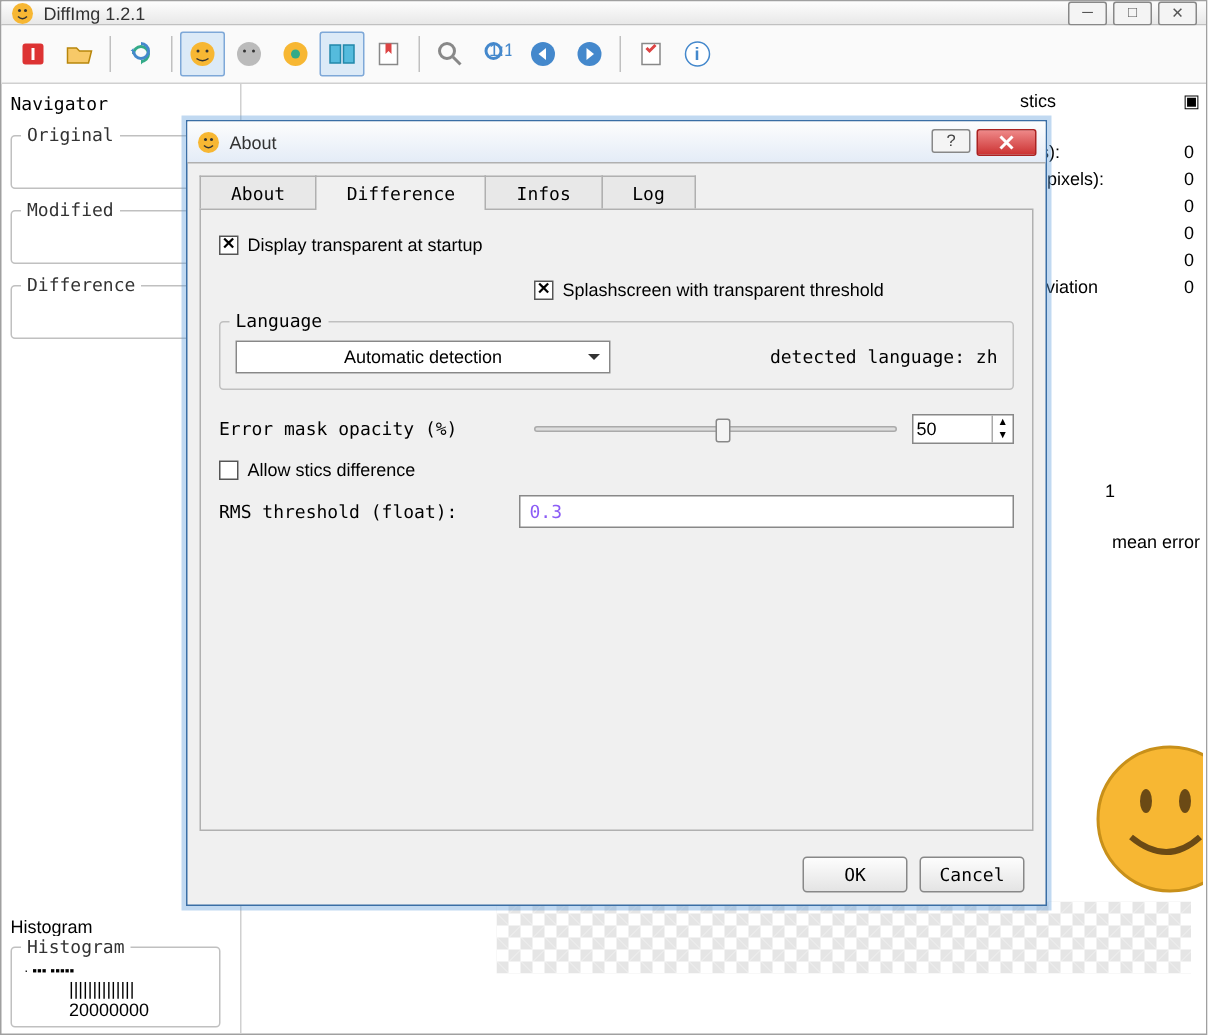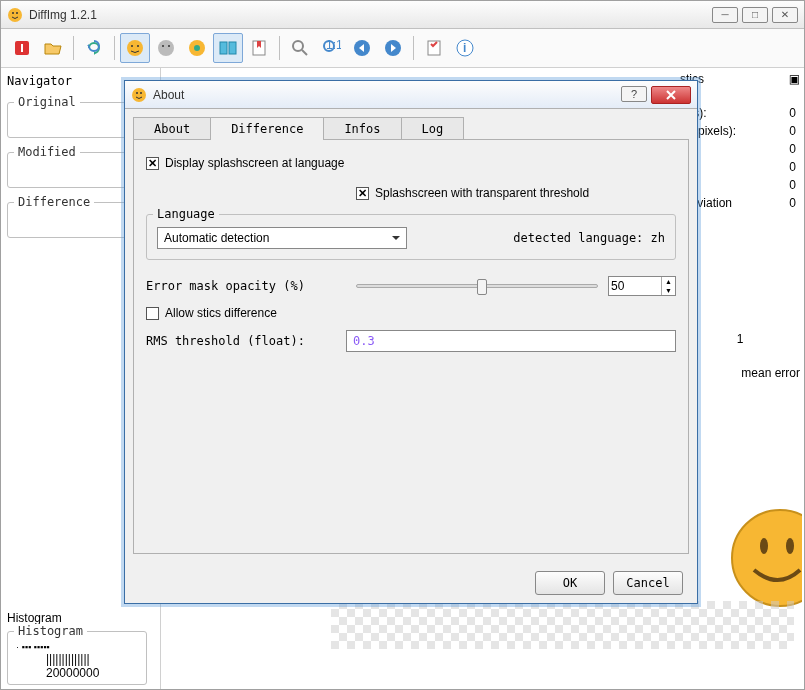--- a/index.html
+++ b/index.html
@@ -1,20 +1,20 @@
 <!DOCTYPE html>
 <html><head>
 <meta charset="utf-8">
 <style>
 * { box-sizing: border-box; margin: 0; padding: 0; font-family: "Microsoft YaHei", "SimSun", sans-serif; font-size: 12px; }
 body { background: #fff; width: 805px; height: 690px; overflow: hidden; position: relative; }
 
 
 .main-window { width: 805px; height: 690px; border: 1px solid #a0a0a0; background: #fff; display: flex; flex-direction: column; }
-.titlebar { height: 28px; background: linear-gradient(#fdfdfd, #e8e8e8); border-bottom: 1px solid #c0c0c0; display: flex; align-items: center; padding: 0 6px; }
+.titlebar { height: 16px; background: linear-gradient(#fdfdfd, #e8e8e8); border-bottom: 1px solid #c0c0c0; display: flex; align-items: center; padding: 0 6px; }
 .titlebar .app-icon { width: 16px; height: 16px; margin-right: 6px; }
 .titlebar .title { flex: 1; color: #333; }
 .win-btns { display: flex; gap: 4px; }
 .win-btn { width: 26px; height: 16px; border: 1px solid #888; background: #f4f4f4; border-radius: 2px; display: flex; align-items: center; justify-content: center; font-size: 10px; color: #555; cursor: pointer; }
 
 
 .toolbar { height: 36px; background: #fafafa; border-bottom: 1px solid #d0d0d0; display: flex; align-items: center; padding: 19px 6px; gap: 1px; }
 .tbtn { width: 30px; height: 30px; display: flex; align-items: center; justify-content: center; border: 1px solid transparent; border-radius: 2px; cursor: pointer; }
 .tbtn.active { background: #dceaf7; border-color: #7ea8d8; }
 .tsep { width: 1px; height: 24px; background: #c0c0c0; margin: 0 4px; }
@@ -46,21 +46,21 @@
 .tabs { display: flex; padding: 8px 8px 0 8px; }
 .tab { padding: 4px 20px; border: 1px solid #b0b0b0; border-bottom: none; background: #e8e8e8; margin-right: -1px; cursor: pointer; font-family: monospace; }
 .tab.active { background: #f0f0f0; position: relative; z-index: 2; }
 .tab-panel { flex: 1; border: 1px solid #b0b0b0; margin: 0 8px 8px 8px; padding: 12px; background: #f0f0f0; position: relative; top: -1px; }
 
 .chk-row { display: flex; align-items: center; margin: 4px 0; font-family: monospace; }
 .chk { width: 13px; height: 13px; border: 1px solid #555; margin-right: 6px; display: flex; align-items: center; justify-content: center; cursor: pointer; background: #fff; }
 .chk.checked::after { content: "✕"; font-size: 11px; font-weight: bold; line-height: 1; }
 .lang-box { border: 1px solid #c0c0c0; border-radius: 3px; margin: 14px 0; padding: 12px 10px 10px 10px; position: relative; }
 .lang-title { position: absolute; top: -8px; left: 6px; background: #f0f0f0; padding: 0 4px; font-family: monospace; }
-.combo { width: 250px; height: 22px; border: 1px solid #888; background: #fff; display: flex; align-items: center; padding: 0 6px; position: relative; font-family: "SimSun", monospace; cursor: pointer; }
+.combo { width: 250px; height: 22px; border: 1px solid #888; background: #fff; display: flex; align-items: center; padding: 0 6px; position: relative; font-family: "SimSun", monospace; cursor: pointer; justify-content: center; }
 .combo::after { content: ""; position: absolute; right: 6px; top: 8px; border: 4px solid transparent; border-top-color: #333; }
 .lang-row { display: flex; align-items: center; justify-content: space-between; }
 .detected { font-family: monospace; }
 
 .opacity-row { display: flex; align-items: center; margin: 16px 0 10px 0; }
 .opacity-label { width: 200px; font-family: monospace; }
 .slider-track { flex: 1; height: 4px; background: #ddd; border: 1px solid #aaa; border-radius: 2px; position: relative; margin: 0 10px; }
 .slider-thumb { position: absolute; top: -6px; width: 10px; height: 16px; background: #f4f4f4; border: 1px solid #888; border-radius: 2px; cursor: pointer; }
 .spin { width: 68px; height: 20px; border: 1px solid #888; background: #fff; display: flex; align-items: center; padding: 0 2px; font-family: monospace; position: relative; }
 .spin-btns { position: absolute; right: 0; top: 0; bottom: 0; width: 14px; display: flex; flex-direction: column; border-left: 1px solid #aaa; }
@@ -291,21 +291,21 @@
   <div class="tabs">
     <div class="tab">About</div>
     <div class="tab active">Difference</div>
     <div class="tab">Infos</div>
     <div class="tab">Log</div>
   </div>
 
   <div class="tab-panel">
     <div class="chk-row">
       <div class="chk checked"></div>
-      <span>Display splashscreen at language</span>
+      <span>Display transparent at startup</span>
     </div>
     <div class="chk-row" style="margin-left:210px;margin-top:16px;">
       <div class="chk checked"></div>
       <span>Splashscreen with transparent threshold</span>
     </div>
 
     <div class="lang-box">
       <div class="lang-title">Language</div>
       <div class="lang-row">
         <div class="combo">

